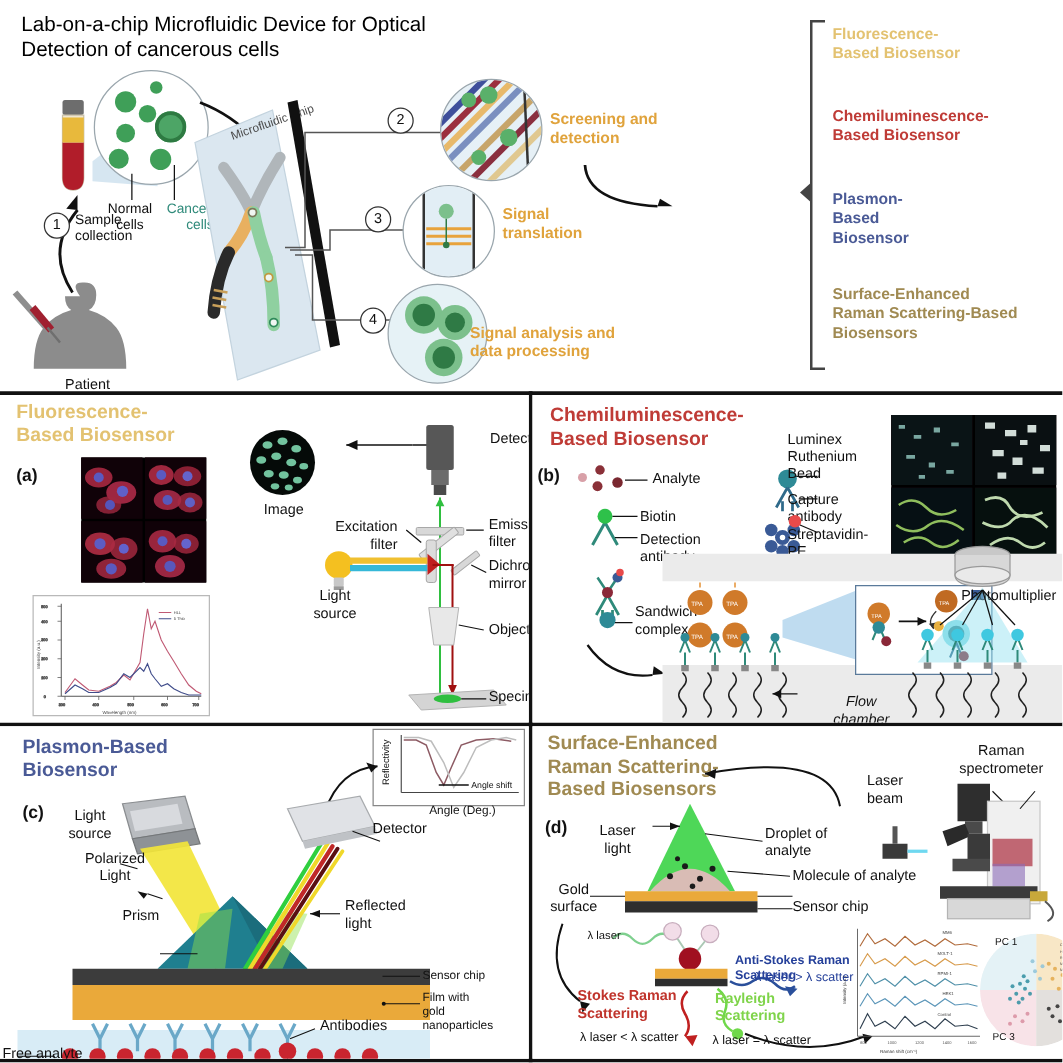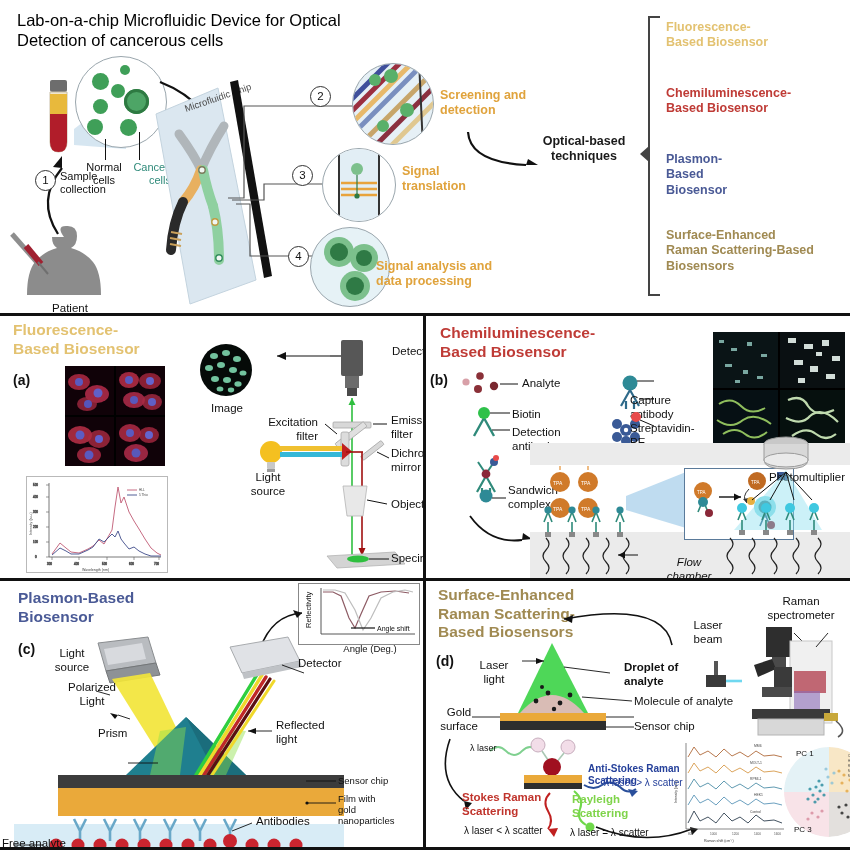--- a/index.html
+++ b/index.html
@@ -206,24 +206,20 @@
     </div>
     <div class="orangetxt abs" style="left:376px;top:259px;width:140px;">
       <div>Signal analysis and</div>
       <div>data processing</div>
     </div>
 
     <svg class="abs" style="left:464px;top:128px;" width="90" height="50">
       <path d="M4 4 q2 30 58 33" stroke="#111" stroke-width="2.2" fill="none"></path>
       <path d="M62 37 l12 0 l-10 -6 z" fill="#111"></path>
     </svg>
-    <div class="abs c" style="left:524px;top:134px;width:120px;font-size:12.5px;font-weight:bold;line-height:1.22;text-align:center;">
-      <div>Optical-based</div>
-      <div>techniques</div>
-    </div>
 
     <div class="bracket" style="left:648px;top:16px;width:10px;height:276px;"></div>
     <svg class="abs" style="left:640px;top:142px;" width="12" height="24">
       <path d="M0 12 L9 4 L9 20 Z" fill="#444"></path>
     </svg>
 
     <div class="techlist" style="left:666px;top:20px;width:180px;">
       <div style="color:#e3c271">Fluorescence-</div>
       <div style="color:#e3c271">Based Biosensor</div>
     </div>
@@ -458,20 +454,25 @@
       <div>Detection</div>
       <div>antibody</div>
     </div>
 
     <svg class="abs" style="left:182px;top:55px;" width="66" height="42">
       <circle cx="22" cy="12" r="7.5" fill="#2e8a96"></circle>
       <path d="M22 19 l-9 16 M22 19 l9 16 M18 30 l0 8 M26 30 l0 8" stroke="#2f6a8a" stroke-width="2.2" fill="none"></path>
       <line x1="29" y1="10" x2="46" y2="10" stroke="#111" stroke-width="1"></line>
       <line x1="31" y1="28" x2="46" y2="28" stroke="#111" stroke-width="1"></line>
     </svg>
+    <div class="lbl" style="left:204px;top:30px;width:86px;font-size:11.5px;">
+      <div>Luminex</div>
+      <div>Ruthenium</div>
+      <div>Bead</div>
+    </div>
     <div class="lbl" style="left:204px;top:78px;width:86px;font-size:11.5px;">
       <div>Capture</div>
       <div>antibody</div>
     </div>
 
     <svg class="abs" style="left:182px;top:98px;" width="66" height="34">
       <g fill="#3a5a96">
         <circle cx="18" cy="16" r="6"></circle>
           <circle cx="9" cy="10" r="5"></circle>
           <circle cx="27" cy="10" r="5"></circle>
@@ -852,21 +853,21 @@
 
     <svg class="abs" style="left:124px;top:12px;" width="130" height="60">
       <path d="M122 52 q-8 -44 -108 -26" stroke="#111" stroke-width="1.6" fill="none"></path>
       <path d="M14 26 l9 -4 l-1 8 z" fill="#111"></path>
     </svg>
 
     <div class="lbl c" style="left:44px;top:78px;width:48px;font-size:11.5px;">
       <div>Laser</div>
       <div>light</div>
     </div>
-    <div class="lbl" style="left:198px;top:80px;width:68px;font-size:11.5px;font-weight:bold;">
+    <div class="lbl" style="left:186px;top:80px;width:68px;font-size:11.5px;">
       <div>Droplet of</div>
       <div>analyte</div>
     </div>
     <div class="lbl" style="left:208px;top:114px;font-size:11.5px;">Molecule of analyte</div>
     <div class="lbl c" style="left:10px;top:125px;width:46px;font-size:11.5px;">
       <div>Gold</div>
       <div>surface</div>
     </div>
     <div class="lbl" style="left:208px;top:139px;font-size:11.5px;">Sensor chip</div>
 

